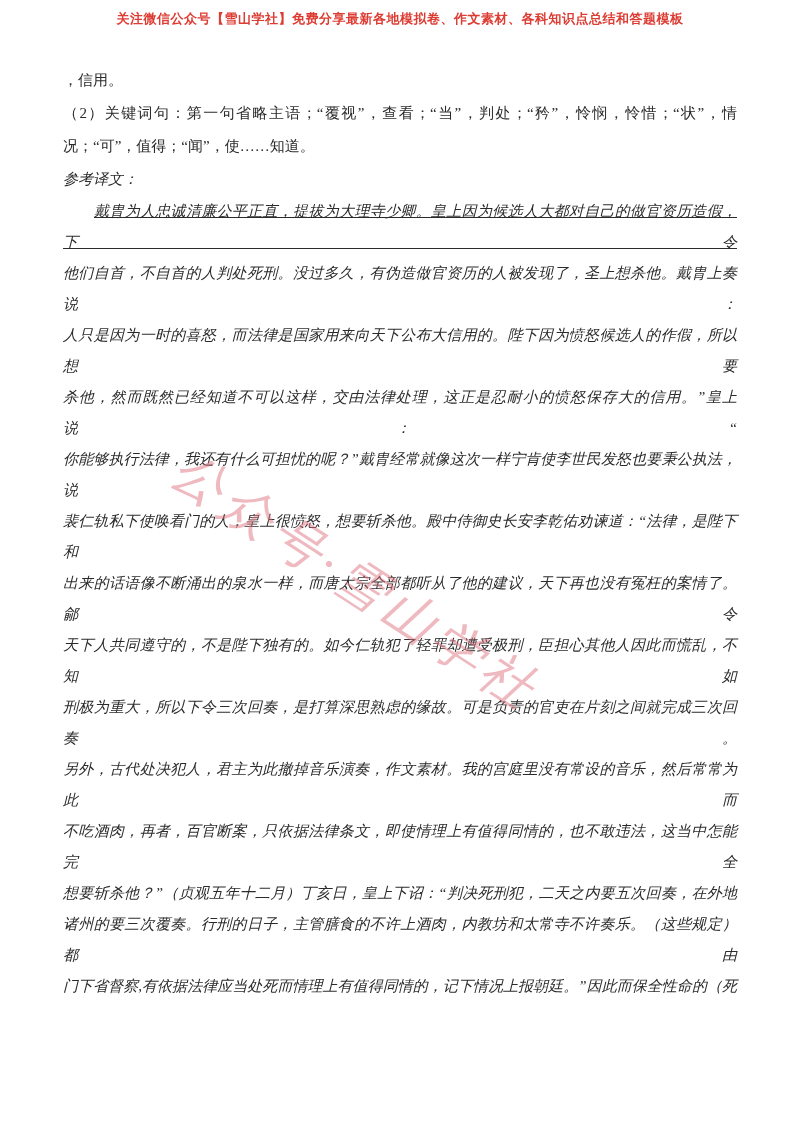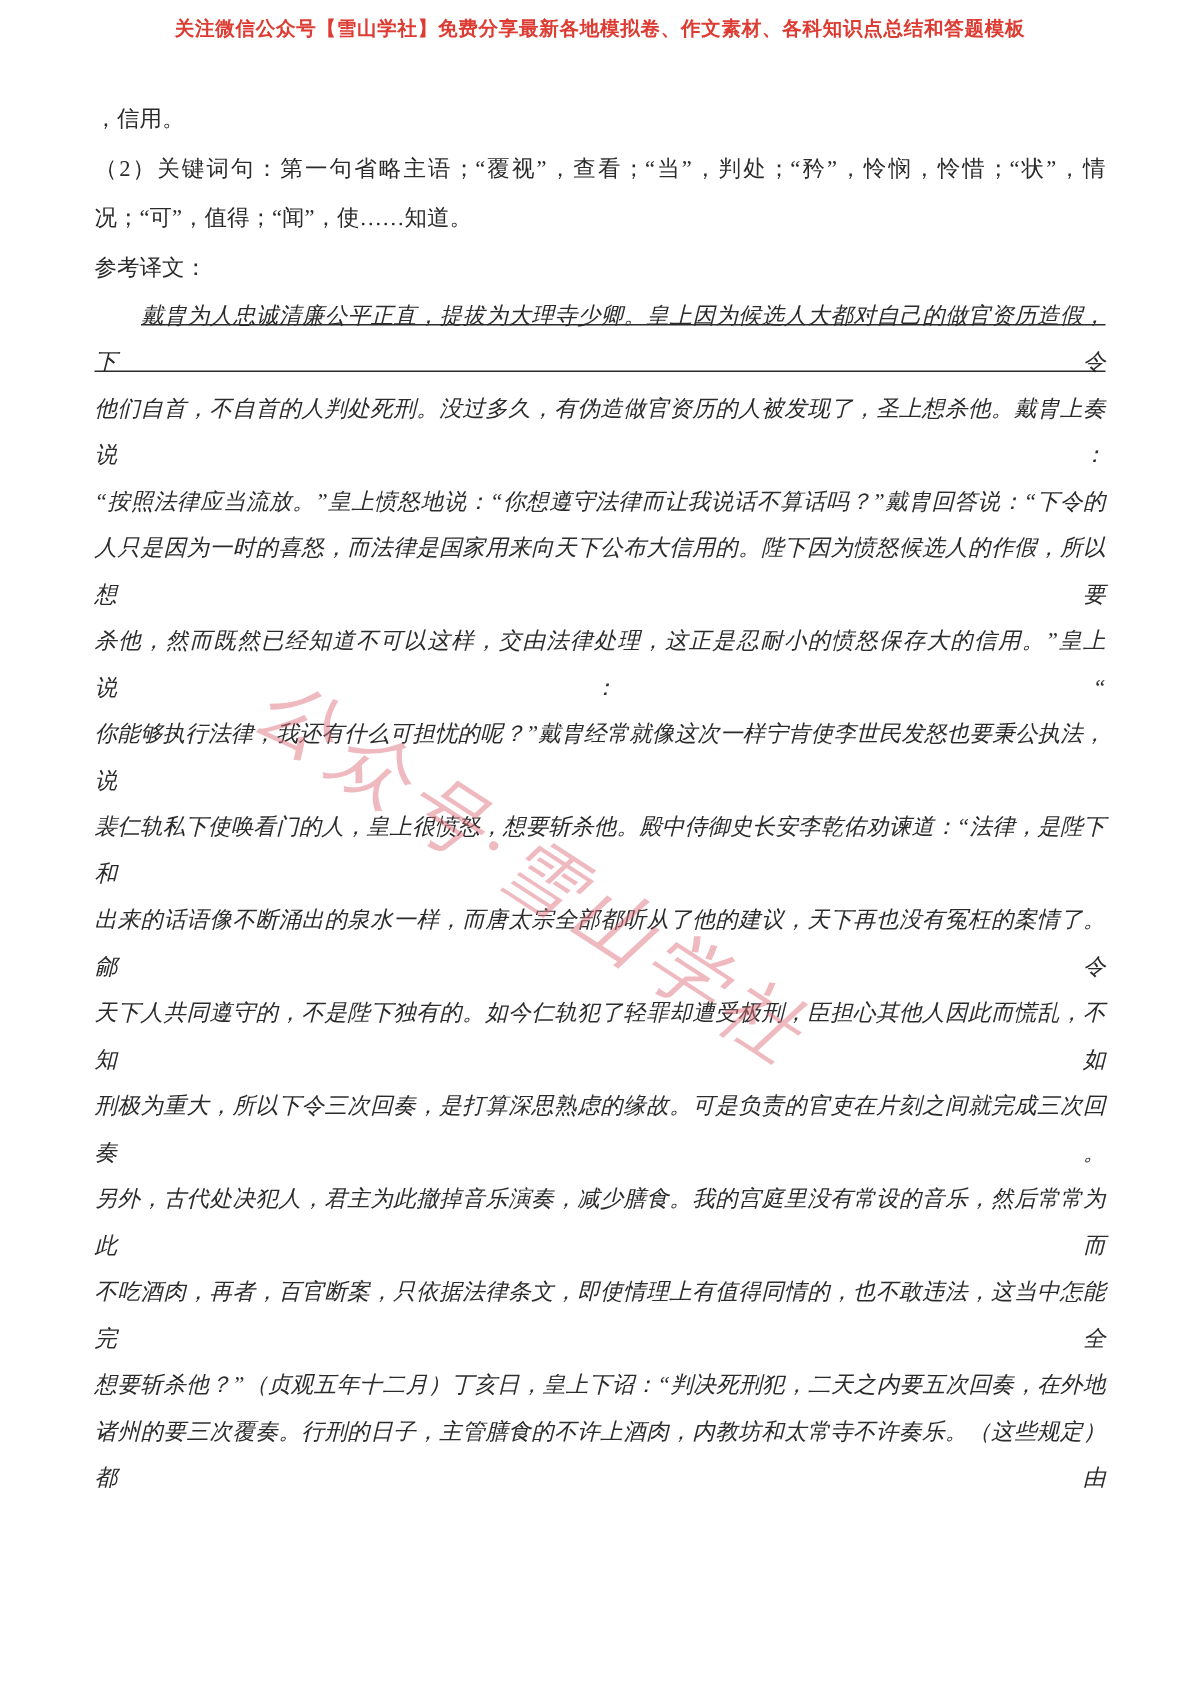--- a/index.html
+++ b/index.html
@@ -7,21 +7,21 @@
     position:relative;width:800px;height:996px;background:#ffffff;overflow:hidden;
     font-family:"Liberation Serif", serif;color:#2b2b2b;
   }
   .header-notice{
     position:absolute;top:10px;left:0;right:0;text-align:center;
     font-size:13px;font-weight:bold;letter-spacing:.5px;color:#dd3c33;
   }
   .content{position:absolute;left:63px;top:64px;width:674px;z-index:2;}
   .bline{font-size:15px;line-height:33px;text-align:justify;text-align-last:justify;}
   .bline.noj{text-align-last:left;}
-  .kaiti{}
+  .kaiti{font-style:italic;}
   .tline{font-size:15px;line-height:31px;font-style:italic;text-align:justify;text-align-last:justify;}
   .indent2{text-indent:31px;text-decoration:underline;}
   .watermark{
     position:absolute;left:196px;top:436px;z-index:3;pointer-events:none;
     font-size:52px;letter-spacing:6px;font-style:italic;white-space:nowrap;
     color:rgba(224,116,130,0.5);transform:rotate(33deg);transform-origin:left top;
   }
   .footer-notice{
     position:absolute;left:0;right:0;top:1100px;text-align:center;z-index:1;
     font-size:15px;font-weight:bold;color:#dd3c33;letter-spacing:.5px;padding-left:48px;
@@ -44,29 +44,28 @@
 
     <div class="bline noj">，信用。</div>
 
     <div class="bline">（2）关键词句：第一句省略主语；“覆视”，查看；“当”，判处；“矜”，怜悯，怜惜；“状”，情</div>
     <div class="bline noj">况；“可”，值得；“闻”，使……知道。</div>
 
     <div class="bline noj kaiti">参考译文：</div>
 
     <div class="tline indent2">戴胄为人忠诚清廉公平正直，提拔为大理寺少卿。皇上因为候选人大都对自己的做官资历造假，下令</div>
     <div class="tline">他们自首，不自首的人判处死刑。没过多久，有伪造做官资历的人被发现了，圣上想杀他。戴胄上奏说：</div>
-    <div class="tline">“按照法律应当流放。”皇上愤怒地说：“你想遵守法律而让我说话不算话吗？”戴胄回答说：“下令的</div>
     <div class="tline">人只是因为一时的喜怒，而法律是国家用来向天下公布大信用的。陛下因为愤怒候选人的作假，所以想要</div>
     <div class="tline">杀他，然而既然已经知道不可以这样，交由法律处理，这正是忍耐小的愤怒保存大的信用。”皇上说：“</div>
     <div class="tline">你能够执行法律，我还有什么可担忧的呢？”戴胄经常就像这次一样宁肯使李世民发怒也要秉公执法，说</div>
     <div class="tline">裴仁轨私下使唤看门的人，皇上很愤怒，想要斩杀他。殿中侍御史长安李乾佑劝谏道：“法律，是陛下和</div>
     <div class="tline">出来的话语像不断涌出的泉水一样，而唐太宗全部都听从了他的建议，天下再也没有冤枉的案情了。鄃令</div>
     <div class="tline">天下人共同遵守的，不是陛下独有的。如今仁轨犯了轻罪却遭受极刑，臣担心其他人因此而慌乱，不知如</div>
     <div class="tline">刑极为重大，所以下令三次回奏，是打算深思熟虑的缘故。可是负责的官吏在片刻之间就完成三次回奏。</div>
-    <div class="tline">另外，古代处决犯人，君主为此撤掉音乐演奏，减少膳食。我的宫庭里没有常设的音乐，然后常常为此而</div>
+    <div class="tline">另外，古代处决犯人，君主为此撤掉音乐演奏，作文素材。我的宫庭里没有常设的音乐，然后常常为此而</div>
     <div class="tline">不吃酒肉，再者，百官断案，只依据法律条文，即使情理上有值得同情的，也不敢违法，这当中怎能完全</div>
     <div class="tline">想要斩杀他？”（贞观五年十二月）丁亥日，皇上下诏：“判决死刑犯，二天之内要五次回奏，在外地</div>
     <div class="tline">诸州的要三次覆奏。行刑的日子，主管膳食的不许上酒肉，内教坊和太常寺不许奏乐。（这些规定）都由</div>
     <div class="tline">门下省督察,有依据法律应当处死而情理上有值得同情的，记下情况上报朝廷。”因此而保全性命的（死</div>
     <div class="tline">囚）很多。五次回奏，是指处决前一二天（两次回奏），到处决当天还要三次回奏。只有犯恶逆罪（恶逆</div>
 
   </div>
 
   <div class="footer-notice">电子版无水印高中资料关注微信公众号【雪山学社】留言“无水印”</div>
 

